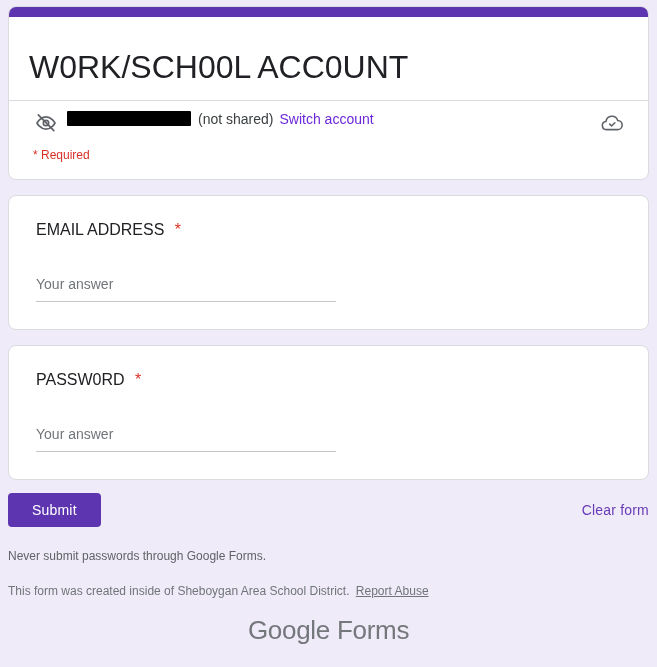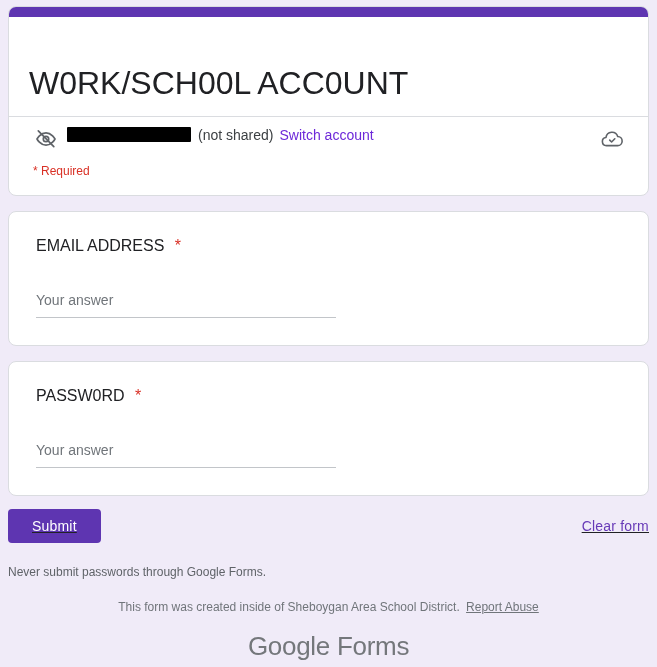--- a/index.html
+++ b/index.html
@@ -14,21 +14,21 @@
 
   .card {
     background: #ffffff;
     border: 1px solid #dadce0;
     border-radius: 8px;
   }
 
   
   .header-card { overflow: hidden; }
   .accent-bar { height: 10px; background: #5e35b1; }
-  .header-body { padding: 21px 20px 14px; margin-top: 26px; }
+  .header-body { padding: 31px 20px 14px; }
   .form-title {
     font-size: 32px;
     font-weight: 400;
     line-height: 38px;
     color: #202124;
     letter-spacing: 0;
   }
   .form-subtitle {
     margin-top: 15px;
     font-size: 14px;
@@ -83,21 +83,20 @@
     color: #202124;
   }
   .answer-input::placeholder { color: #70757a; opacity: 1; }
 
   
   .actions-row {
     margin-top: 13px;
     display: flex;
     align-items: center;
     justify-content: space-between;
-    text-decoration: underline;
   }
   .submit-btn {
     background: #5e35b1;
     color: #ffffff;
     border: none;
     border-radius: 4px;
     height: 34px;
     padding: 0 24px;
     font: 500 14px "Liberation Sans", sans-serif;
     letter-spacing: 0.2px;
@@ -112,21 +111,20 @@
   }
 
   
   .warning-text {
     margin-top: 22px;
     font-size: 12px;
     color: #5f6368;
   }
   .created-note {
     margin-top: 21px;
-    text-align: center;
     font-size: 12px;
     color: #70757a;
   }
   .report-abuse {
     color: #70757a;
     text-decoration: underline;
     cursor: pointer;
     margin-left: 3px;
   }
   .forms-logo {

